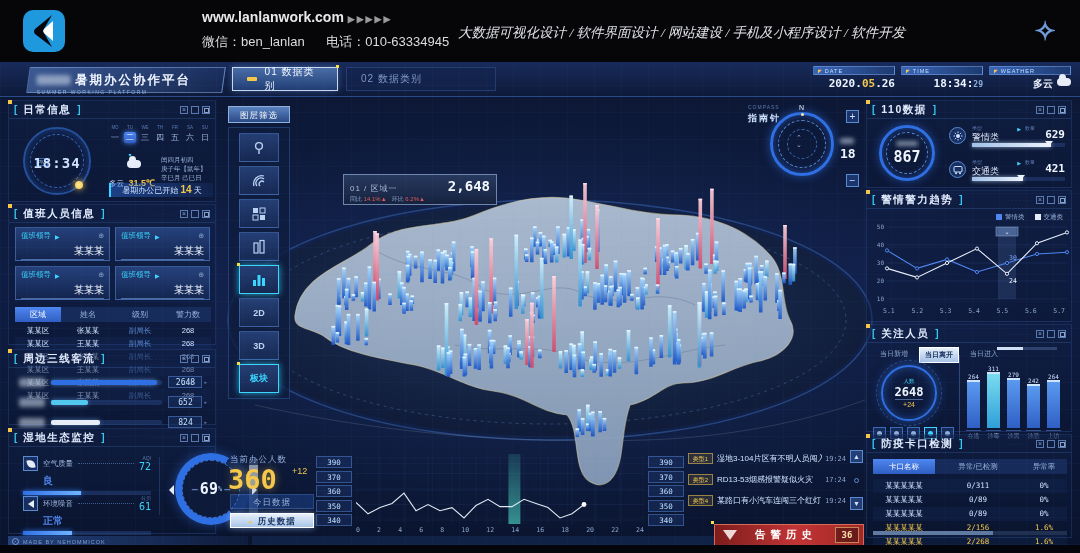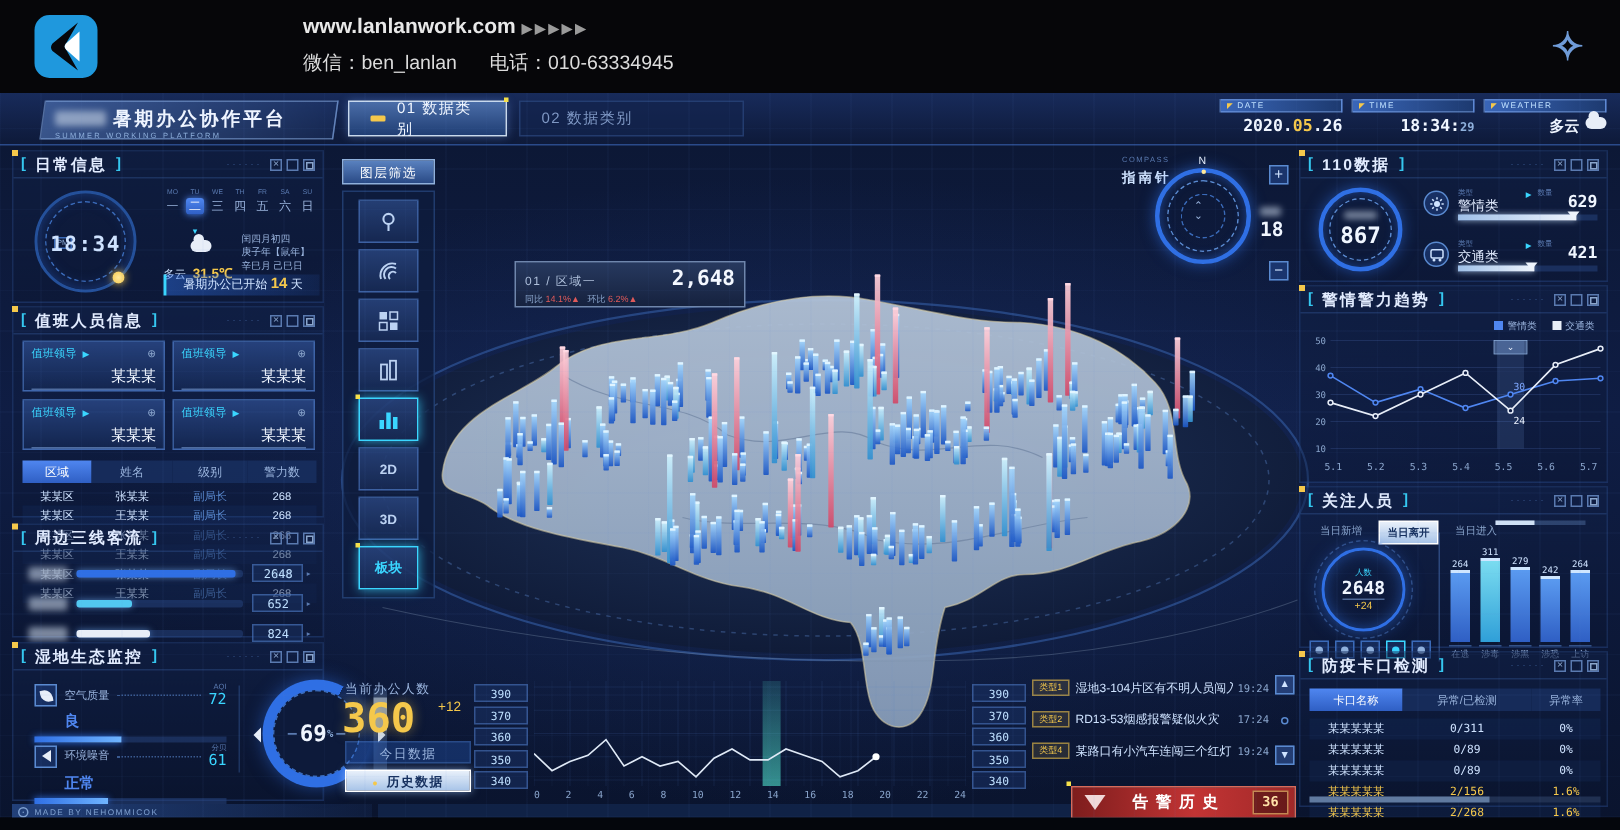--- a/index.html
+++ b/index.html
@@ -332,20 +332,21 @@
     <path d="M 31 12 L 22 20 a 3 3 0 0 0 0 4 L 31 32 Z" fill="#fff"></path>
   </svg>
   <div id="site-line">
     <span>www.lanlanwork.com</span>
     <span class="arr">▶▶▶▶▶</span>
   </div>
   <div id="contact-line">
     <span>微信：ben_lanlan</span>
     <span>电话：010-63334945</span>
   </div>
+  <div id="services">大数据可视化设计 / 软件界面设计 / 网站建设 / 手机及小程序设计 / 软件开发</div>
   <div id="collect">
     <span class="star">✧</span>
   </div>
 </div>
 
 <div id="dash">
 
   <div id="dhead">
     <div id="dh-title">
       <div class="inner">

